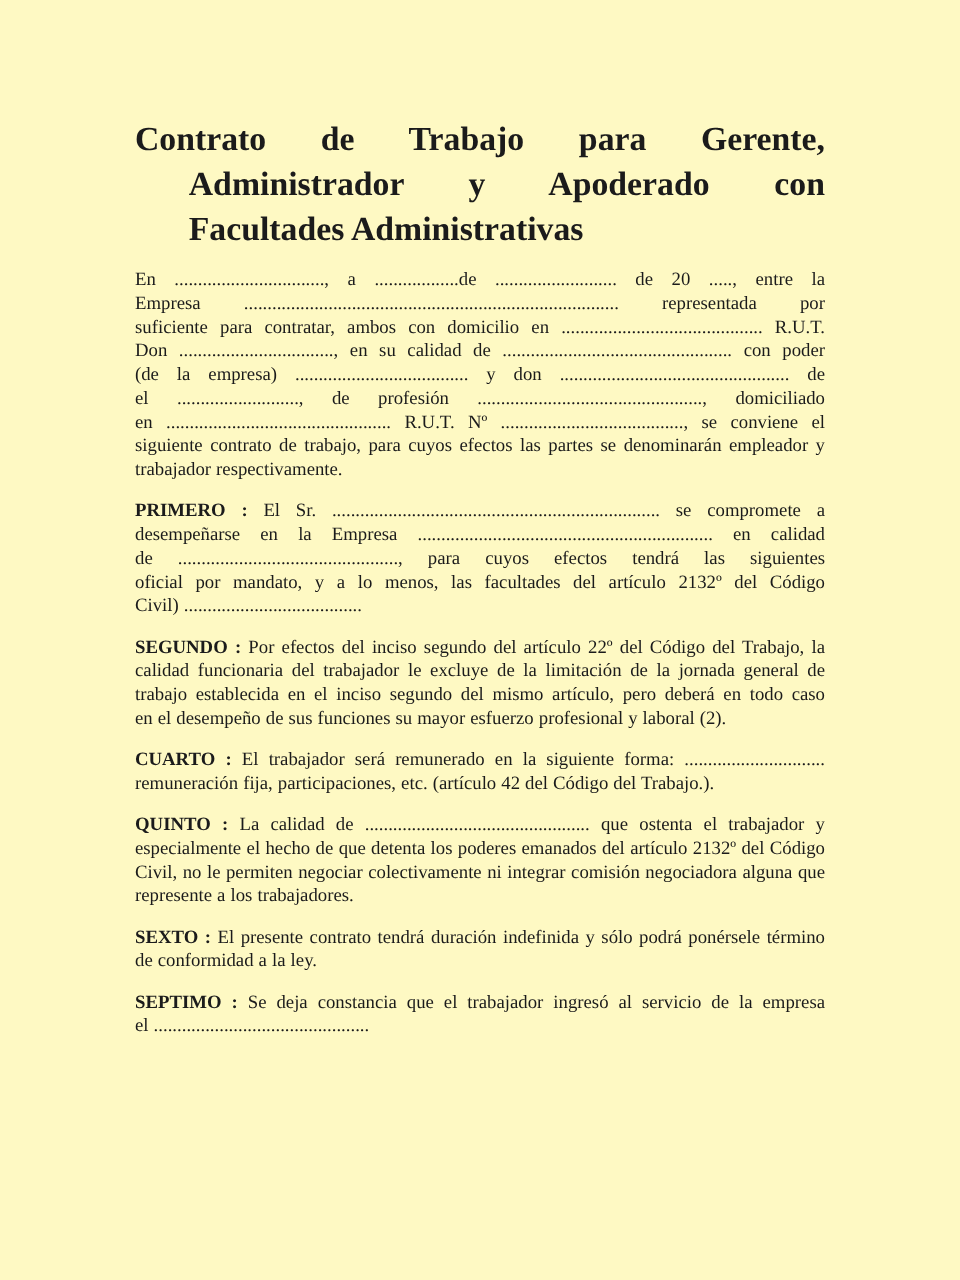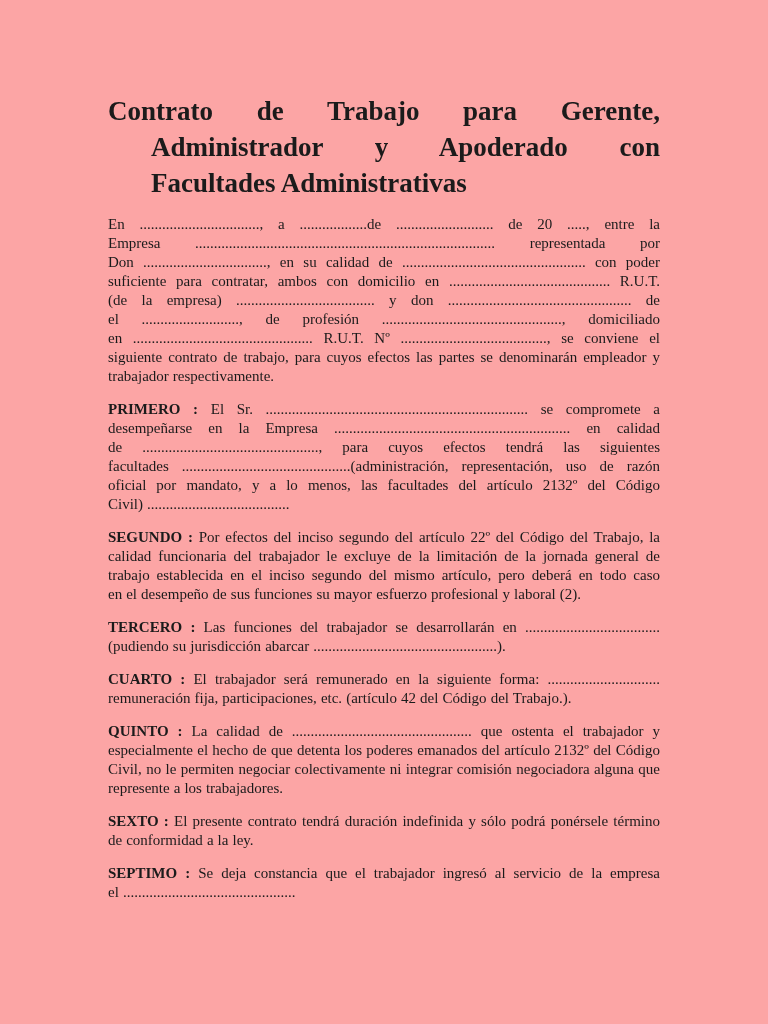--- a/index.html
+++ b/index.html
@@ -1,19 +1,19 @@
 <!DOCTYPE html>
 <html><head>
 <meta charset="utf-8">
 <style>
   html,body{margin:0;padding:0;background:#ffffff;}
   .page{
     position:relative;
     width:768px;height:1024px;
-    background:#fca5a5;
+    background:#fef9c3;
     color:#1b1b1b;
     font-family:"Liberation Serif","DejaVu Serif",serif;
     overflow:hidden;
   }
   .content{
     position:absolute;
     left:108px;top:93px;
     width:552px;
   }
   .title{
@@ -50,45 +50,40 @@
   <div class="content">
     <div class="title">
         <div class="line">Contrato de Trabajo para Gerente,</div>
         <div class="line">Administrador y Apoderado con</div>
         <div class="line last">Facultades Administrativas</div>
       </div>
     <div class="body">
         <div class="section">
           <div class="line">En ................................, a ..................de .......................... de 20 ....., entre la</div>
           <div class="line">Empresa ................................................................................ representada por</div>
+          <div class="line">suficiente para contratar, ambos con domicilio en ........................................... R.U.T.</div>
           <div class="line">Don ................................., en su calidad de ................................................. con poder</div>
-          <div class="line">suficiente para contratar, ambos con domicilio en ........................................... R.U.T.</div>
           <div class="line">(de la empresa) ..................................... y don ................................................. de</div>
           <div class="line">el .........................., de profesión ................................................, domiciliado</div>
           <div class="line">en ................................................ R.U.T. Nº ......................................., se conviene el</div>
           <div class="line">siguiente contrato de trabajo, para cuyos efectos las partes se denominarán empleador y</div>
           <div class="line last">trabajador respectivamente.</div>
         </div>
         <div class="section">
           <div class="line"><b class="label">PRIMERO :</b> <span>El Sr. ...................................................................... se compromete a</span></div>
           <div class="line">desempeñarse en la Empresa ............................................................... en calidad</div>
           <div class="line">de ..............................................., para cuyos efectos tendrá las siguientes</div>
-          <div class="line">facultades .............................................(administración, representación, uso de razón</div>
           <div class="line">oficial por mandato, y a lo menos, las facultades del artículo 2132º del Código</div>
           <div class="line last">Civil) ......................................</div>
         </div>
         <div class="section">
           <div class="line"><b class="label">SEGUNDO :</b> <span>Por efectos del inciso segundo del artículo 22º del Código del Trabajo, la</span></div>
           <div class="line">calidad funcionaria del trabajador le excluye de la limitación de la jornada general de</div>
           <div class="line">trabajo establecida en el inciso segundo del mismo artículo, pero deberá en todo caso poner</div>
           <div class="line last">en el desempeño de sus funciones su mayor esfuerzo profesional y laboral (2).</div>
-        </div>
-        <div class="section">
-          <div class="line"><b class="label">TERCERO :</b> <span>Las funciones del trabajador se desarrollarán en ....................................</span></div>
-          <div class="line last">(pudiendo su jurisdicción abarcar .................................................).</div>
         </div>
         <div class="section">
           <div class="line"><b class="label">CUARTO :</b> <span>El trabajador será remunerado en la siguiente forma: ..............................</span></div>
           <div class="line last">remuneración fija, participaciones, etc. (artículo 42 del Código del Trabajo.).</div>
         </div>
         <div class="section">
           <div class="line"><b class="label">QUINTO :</b> <span>La calidad de ................................................ que ostenta el trabajador y</span></div>
           <div class="line">especialmente el hecho de que detenta los poderes emanados del artículo 2132º del Código</div>
           <div class="line">Civil, no le permiten negociar colectivamente ni integrar comisión negociadora alguna que</div>
           <div class="line last">represente a los trabajadores.</div>

